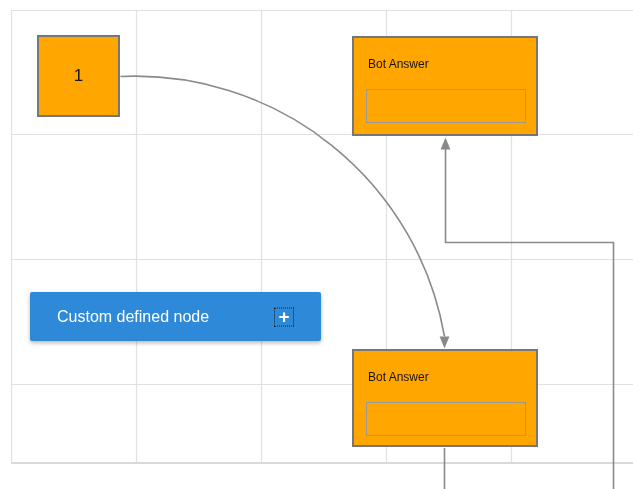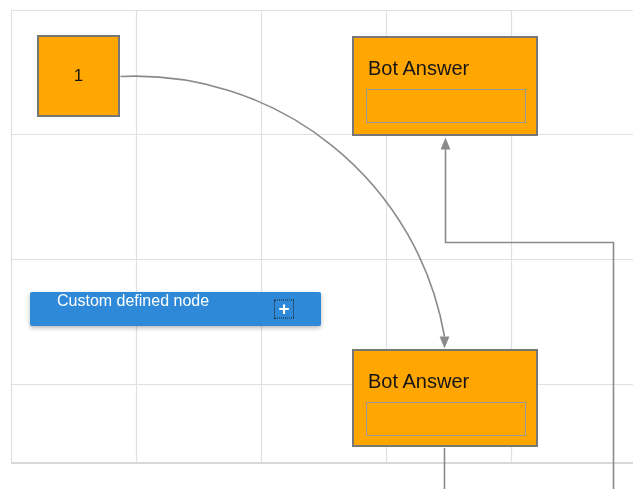--- a/index.html
+++ b/index.html
@@ -24,31 +24,31 @@
     display:flex; align-items:center; justify-content:center;
     font-size:17px; color:var(--text-dark);
   }
   .bot-node{
     width:186px; background:var(--node-fill); border:2px solid var(--node-border);
   }
   .bot-node.top{left:352px; top:36px; height:100px;}
   .bot-node.bottom{left:352px; top:349px; height:98px;}
   .bot-title{
     position:absolute; left:14px; top:19px;
-    font-size:20px; color:var(--text-dark); white-space:nowrap;
+    font-size:12px; color:var(--text-dark); white-space:nowrap;
   }
   .bot-input{
     position:absolute; left:12px; top:51px; width:160px; height:34px;
     border:1px solid var(--inner-box-border); background:transparent;
   }
   .custom-node{
-    left:30px; top:292px; width:291px; height:34px;
+    left:30px; top:292px; width:291px; height:49px;
     background:var(--accent-blue); border-radius:2px;
     box-shadow:0 2px 4px rgba(0,0,0,0.28);
-    display:flex; align-items:flex-start;
+    display:flex; align-items:center;
   }
   .custom-label{
     margin-left:27px; font-size:16px; color:var(--text-light); white-space:nowrap;
   }
   .add-btn{
     position:absolute; right:27px; top:50%; transform:translateY(-50%);
     width:20px; height:19px; border:1px dotted #222;
     display:flex; align-items:center; justify-content:center;
     cursor:pointer;
   }

